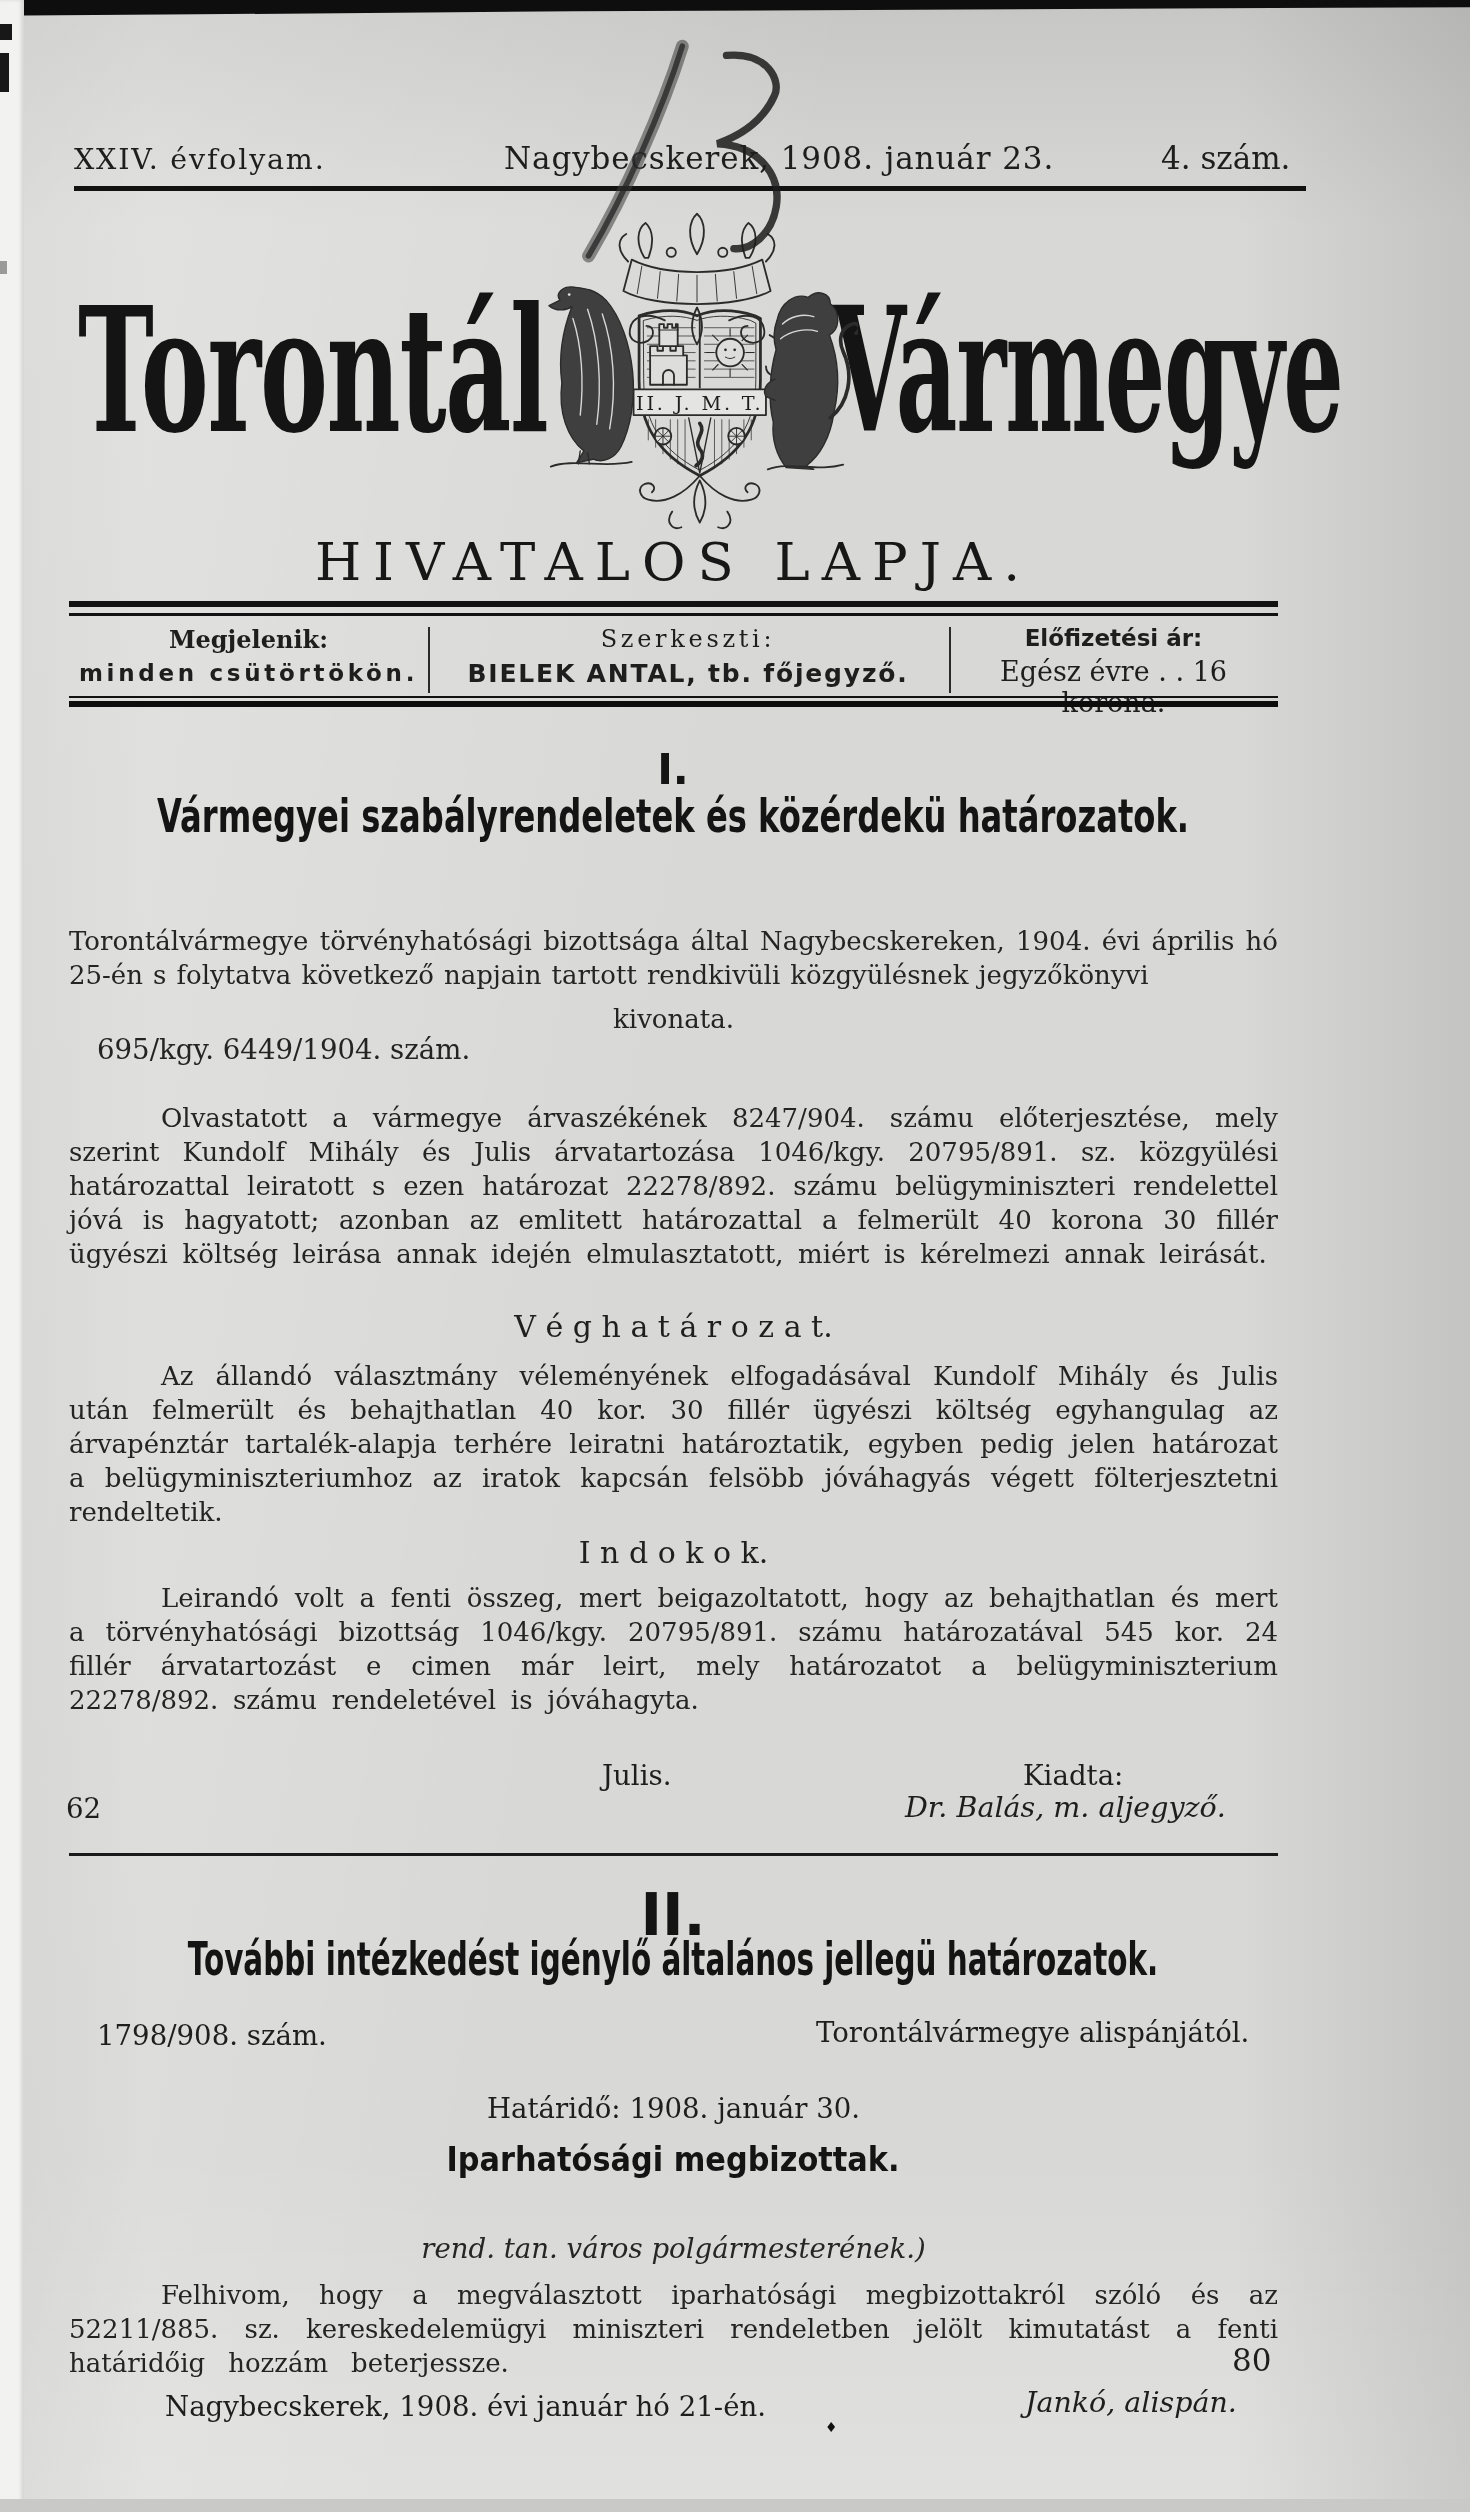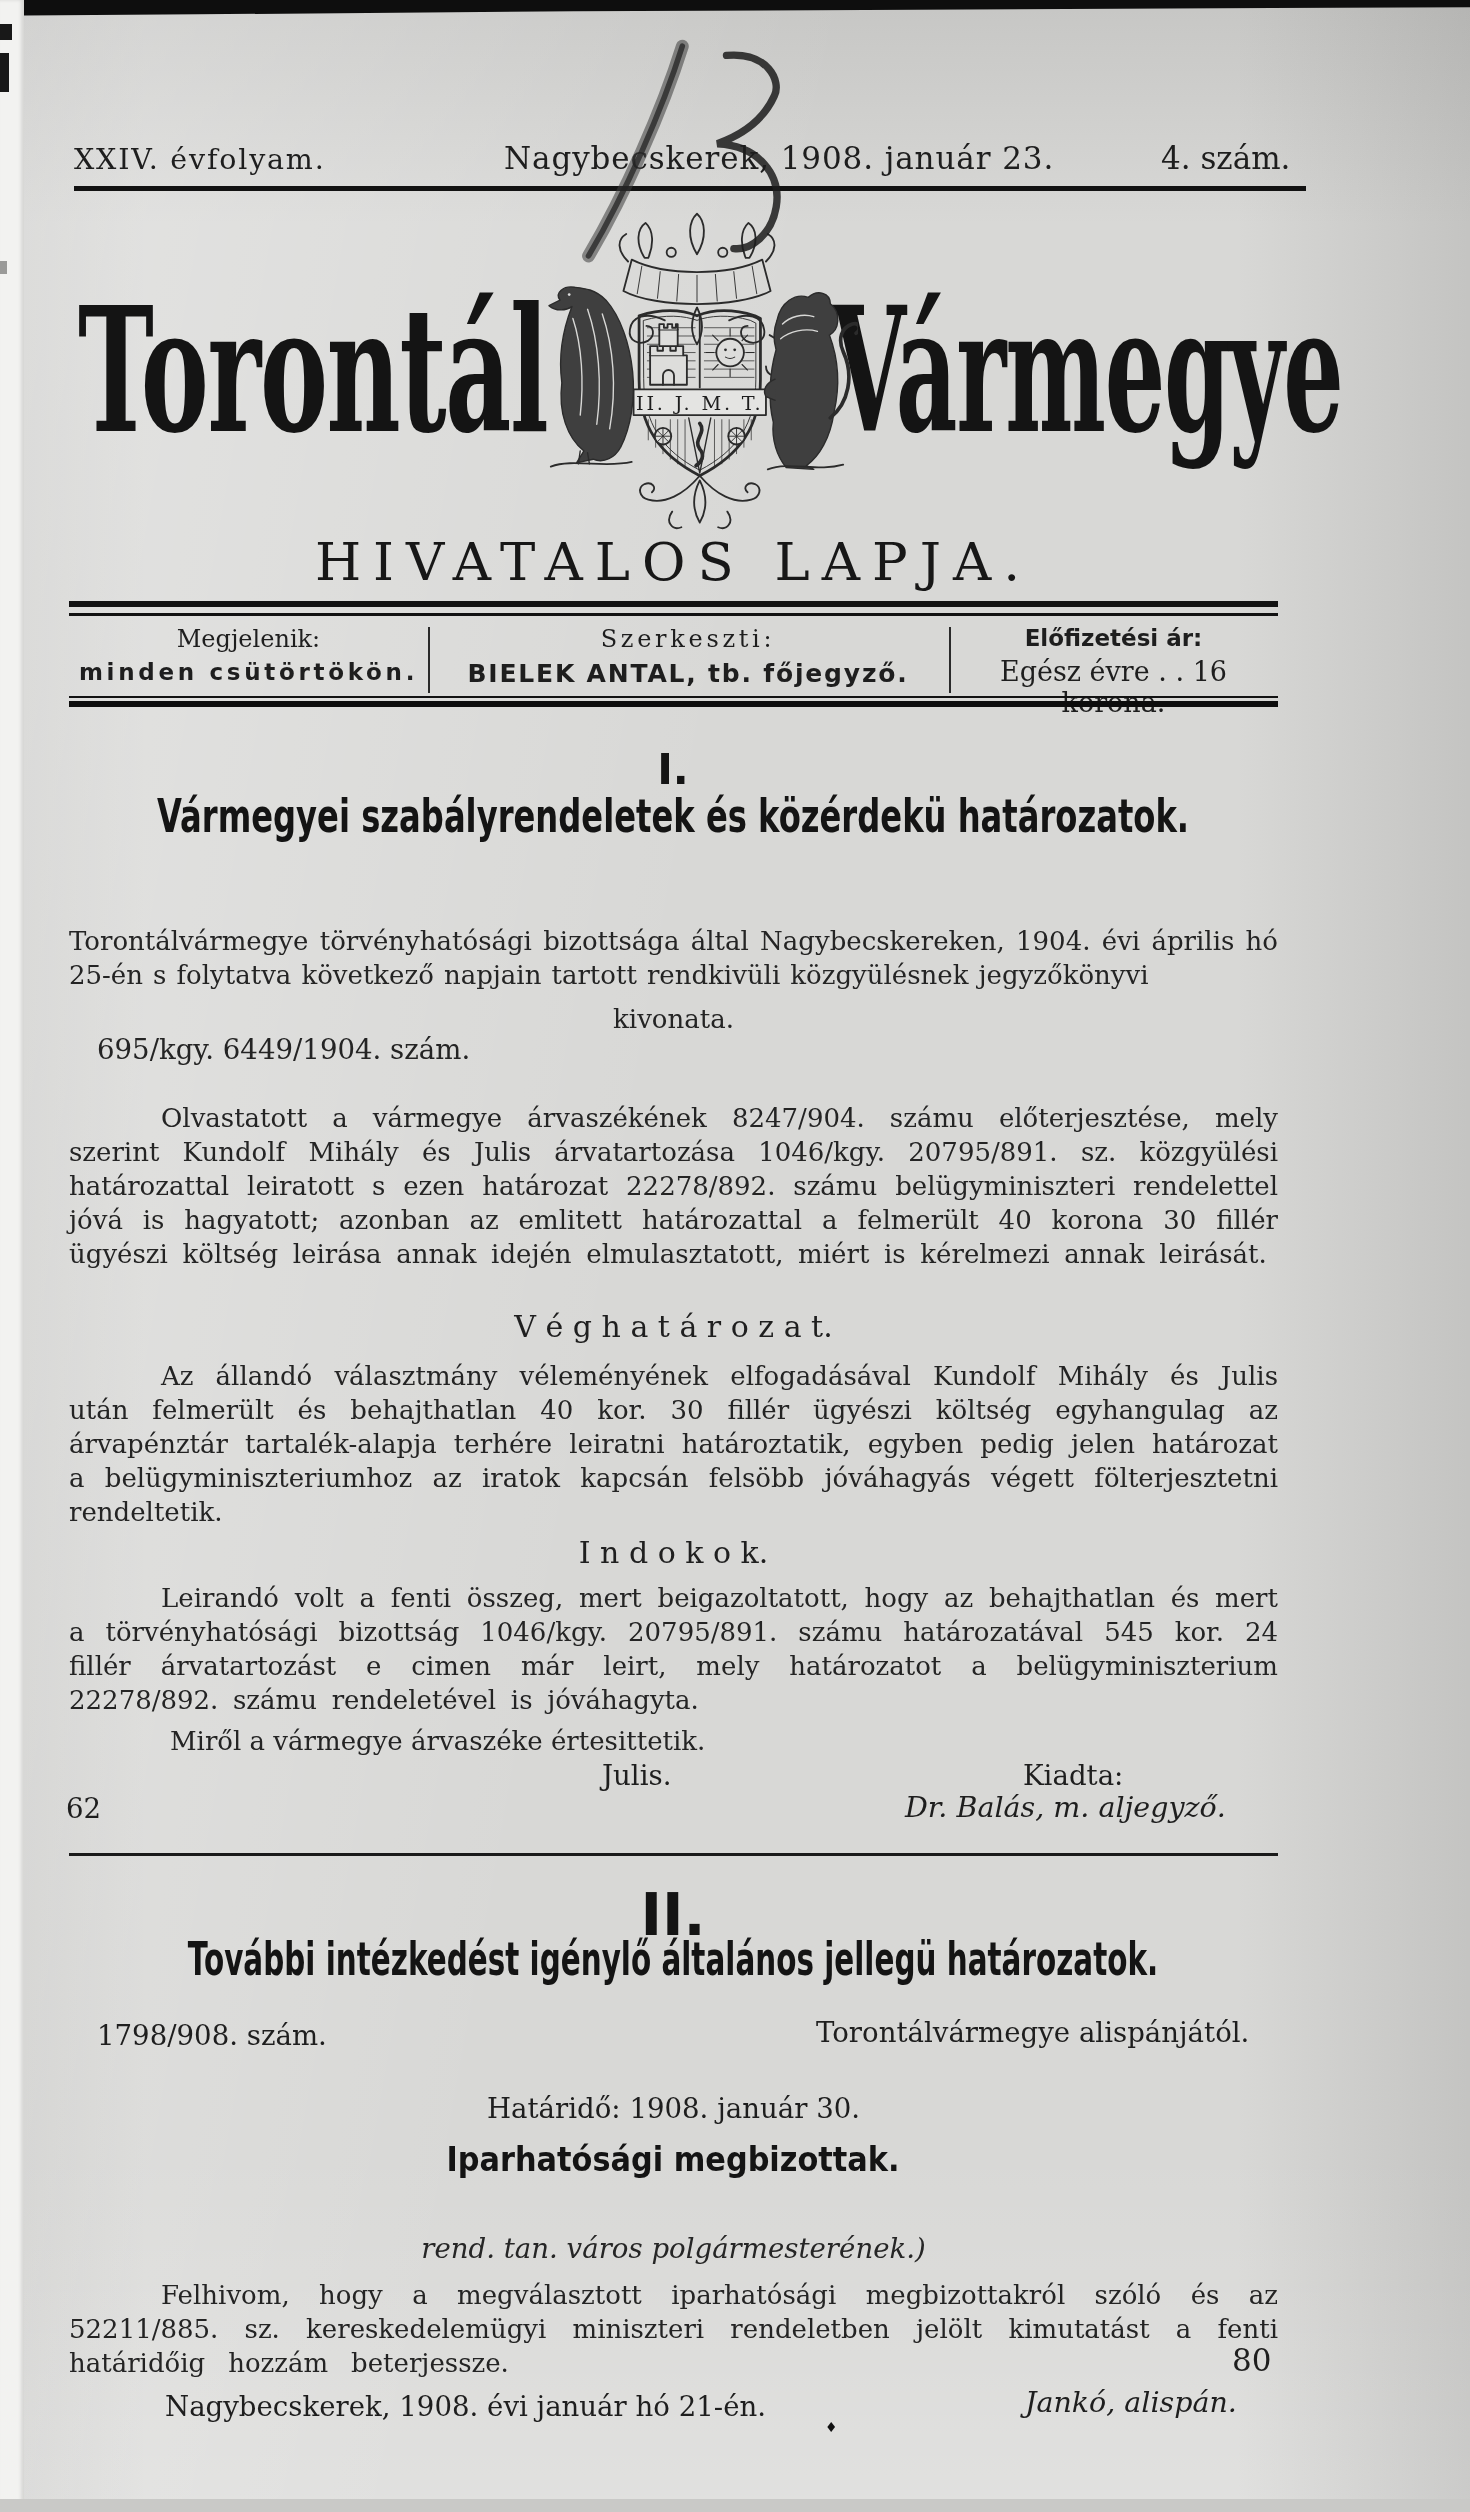--- a/index.html
+++ b/index.html
@@ -126,21 +126,21 @@
     </g>
   </svg>
 
   <div class="ctr serif" style="top:531px;font-size:53px;letter-spacing:12px;color:#171717;">HIVATALOS LAPJA.</div>
 
   <div class="rule" style="left:69px;top:601px;width:1209px;height:5.5px;"></div>
   <div class="rule" style="left:69px;top:613px;width:1209px;height:2.8px;"></div>
 
   <div class="abs" style="left:69px;top:625px;width:1209px;height:72px;">
     <div class="abs" style="left:0;top:0;width:359px;text-align:center;">
-      <div class="serif" style="font-size:24px;font-weight:normal;">Megjelenik:</div>
+      <div class="serif" style="font-size:24px;font-weight:bold;">Megjelenik:</div>
       <div class="sans" style="font-size:23px;font-weight:bold;letter-spacing:3.7px;margin-top:6.4px;">minden csütörtökön.</div>
     </div>
     <div class="abs" style="left:359px;top:0;width:520px;text-align:center;">
       <div class="serif" style="font-size:24px;letter-spacing:3.7px;">Szerkeszti:</div>
       <div class="sans" style="font-size:25px;font-weight:bold;letter-spacing:1.8px;margin-top:5.5px;">BIELEK ANTAL, tb. főjegyző.</div>
     </div>
     <div class="abs" style="left:880px;top:0;width:329px;text-align:center;">
       <div class="sans" style="font-size:23px;font-weight:bold;">Előfizetési ár:</div>
       <div class="serif" style="font-size:27px;margin-top:4.6px;">Egész évre . . 16 korona.</div>
     </div>
@@ -156,21 +156,20 @@
   <div class="para" style="top:924px;word-spacing:1.8px;">Torontálvármegye törvényhatósági bizottsága által Nagybecskereken, 1904. évi április hó 25-én s folytatva következő napjain tartott rendkivüli közgyülésnek jegyzőkönyvi</div>
   <div class="ctr serif" style="top:1004px;font-size:26px;color:#242424;">kivonata.</div>
   <div class="abs serif" style="left:97px;top:1033px;font-size:27.6px;color:#242424;">695/kgy. 6449/1904. szám.</div>
 
   <div class="para indent" style="top:1101px;">Olvastatott a vármegye árvaszékének 8247/904. számu előterjesztése, mely szerint Kundolf Mihály és Julis árvatartozása 1046/kgy. 20795/891. sz. közgyülési határozattal leiratott s ezen határozat 22278/892. számu belügyminiszteri rendelettel jóvá is hagyatott; azonban az emlitett határozattal a felmerült 40 korona 30 fillér ügyészi költség leirása annak idején elmulasztatott, miért is kérelmezi annak leirását.</div>
   <div class="ctr serif" style="top:1309px;font-size:30px;color:#1f1f1f;">V é g h a t á r o z a t.</div>
   <div class="para indent" style="top:1359px;">Az állandó választmány véleményének elfogadásával Kundolf Mihály és Julis után felmerült és behajthatlan 40 kor. 30 fillér ügyészi költség egyhangulag az árvapénztár tartalék-alapja terhére leiratni határoztatik, egyben pedig jelen határozat a belügyminiszteriumhoz az iratok kapcsán felsöbb jóváhagyás végett fölterjesztetni rendeltetik.</div>
   <div class="ctr serif" style="top:1535px;font-size:30px;color:#1f1f1f;">I n d o k o k.</div>
   <div class="para indent" style="top:1581px;">Leirandó volt a fenti összeg, mert beigazoltatott, hogy az behajthatlan és mert a törvényhatósági bizottság 1046/kgy. 20795/891. számu határozatával 545 kor. 24 fillér árvatartozást e cimen már leirt, mely határozatot a belügyminiszterium 22278/892. számu rendeletével is jóváhagyta.</div>
 
-  <div class="abs serif" style="left:170px;top:1726px;font-size:26px;color:#242424;">Miről a vármegye árvaszéke értesittetik.</div>
   <div class="abs serif" style="left:602px;top:1759px;font-size:27.6px;">Julis.</div>
   <div class="abs serif" style="left:1023px;top:1759px;font-size:27.6px;">Kiadta:</div>
   <div class="abs serif" style="left:66px;top:1792px;font-size:27.6px;">62</div>
   <div class="abs serif ital" style="left:905px;top:1791px;font-size:28.5px;">Dr. Balás, m. aljegyző.</div>
 
   <div class="rule" style="left:69px;top:1853px;width:1209px;height:2.8px;background:#1a1a1a;"></div>
 
   <div class="hx" style="top:1881px;font-size:58px;transform:scaleX(1) translateX(-50%);">II.</div>
   <div class="hx" style="top:1932px;font-size:46px;transform:scaleX(0.64) translateX(-50%);">További intézkedést igénylő általános jellegü határozatok.</div>
 

